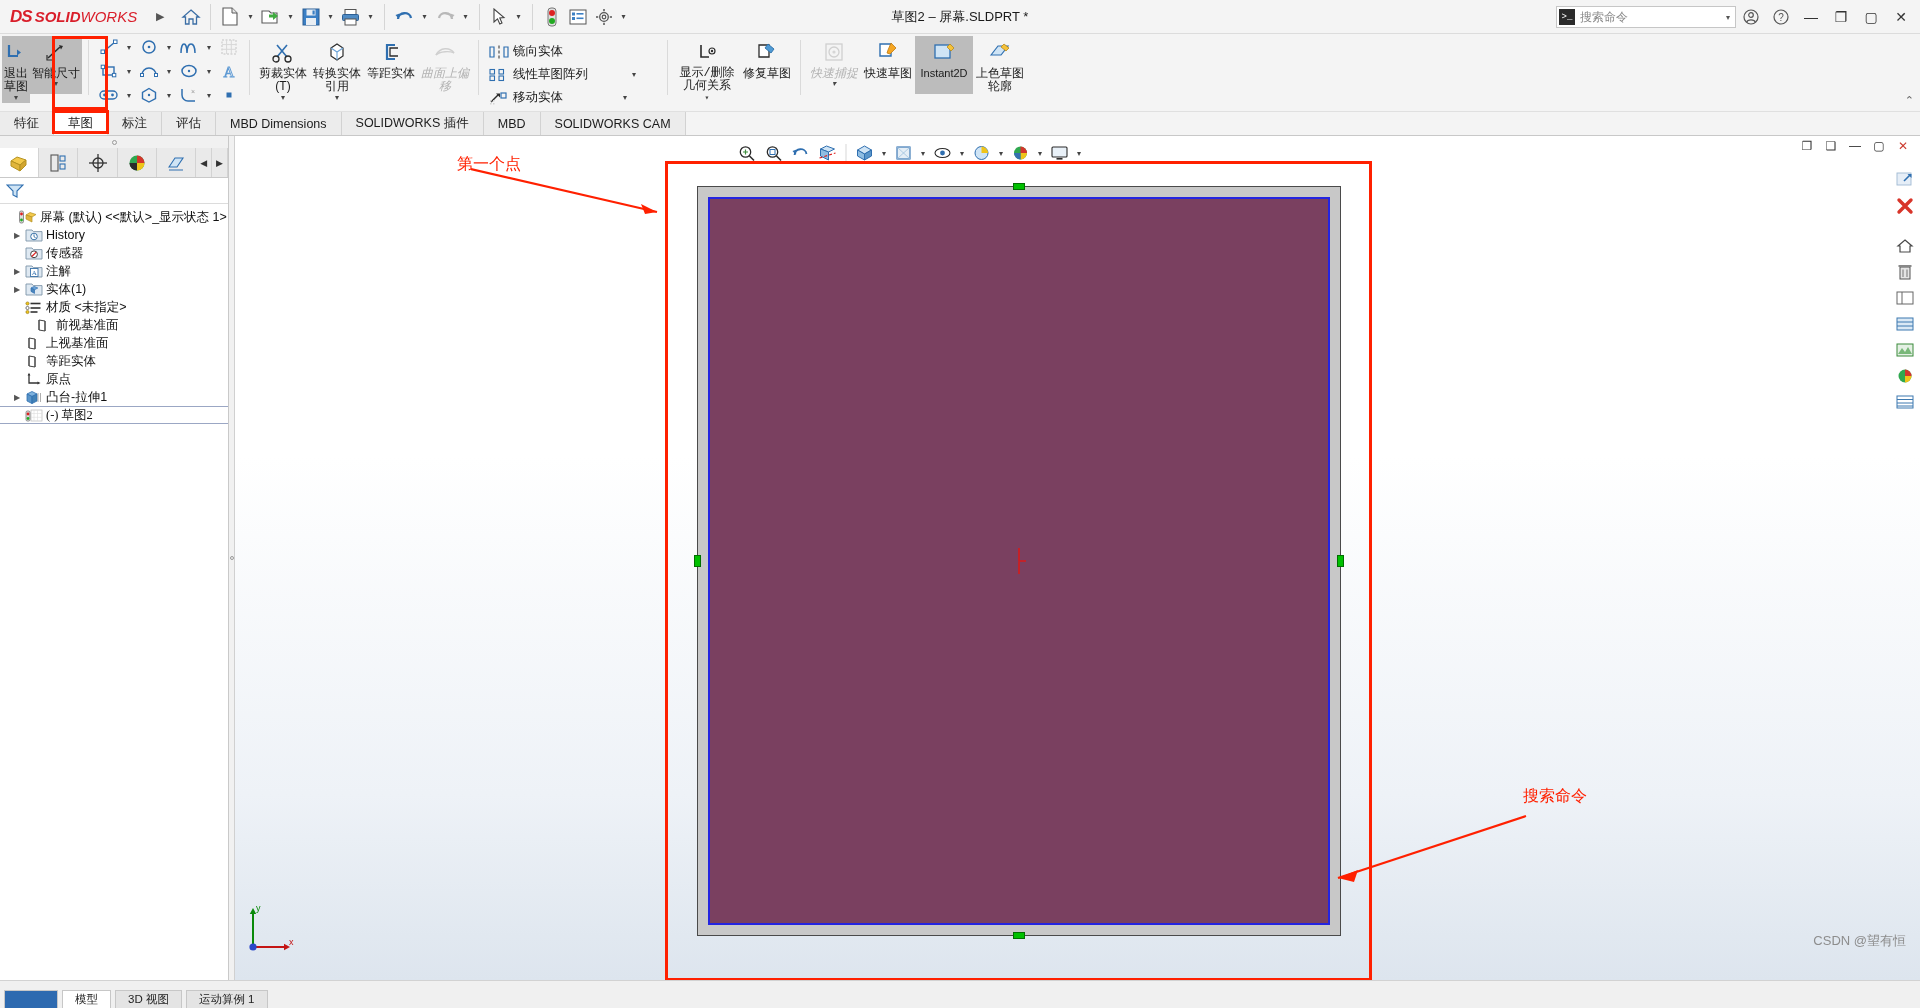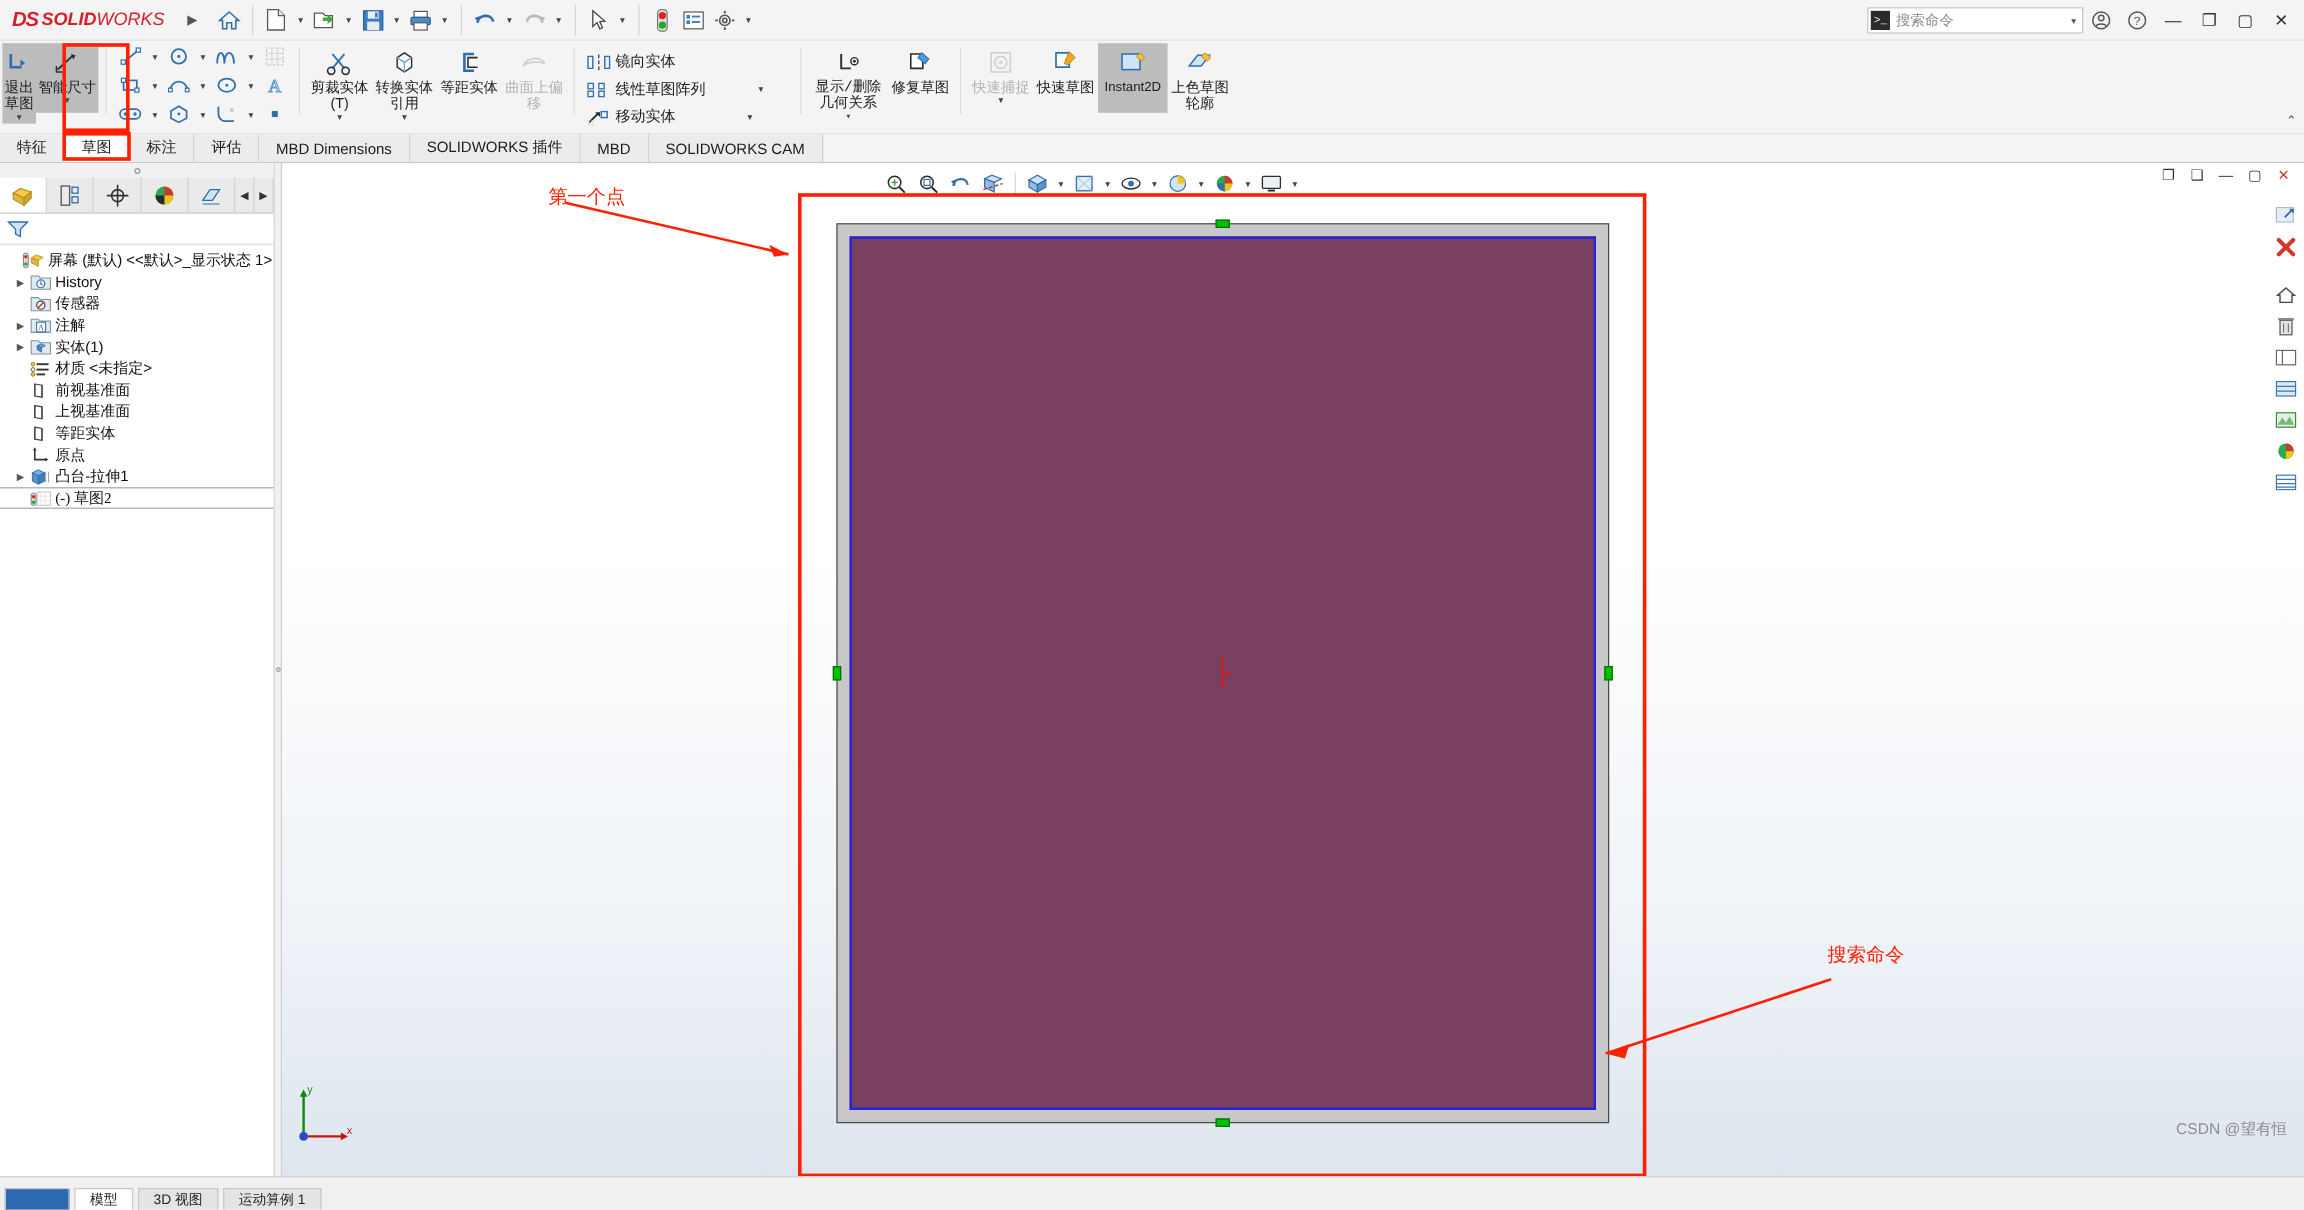--- a/index.html
+++ b/index.html
@@ -57,21 +57,21 @@
   .rgroup{ display:flex; align-items:flex-start; padding:2px 2px 0 2px; }
   .rsep{ width:1px; background:#dadada; margin:6px 4px 16px 4px; }
 
   .bigbtn{
     width:54px; min-height:58px; display:flex; flex-direction:column; align-items:center;
     padding-top:4px; text-align:center; line-height:1.12; font-size:12px; color:#1b1b1b;
   }
   .bigbtn .ic{ height:26px; display:flex; align-items:center; justify-content:center; }
   .bigbtn .lbl{ padding:1px 1px 0; }
   .bigbtn.active{ background:#bcbcbc; }
-  .bigbtn.disabled{ color:#b3b3b3; }
+  .bigbtn.disabled{ color:#b3b3b3;font-style:italic; }
   .bigbtn.wide{ width:66px;font-family:Liberation Mono, monospace; }
   .dd-row{ width:100%; text-align:center; font-size:8px; color:#444; }
 
   .smallcol{ display:flex; flex-direction:column; justify-content:flex-start; padding-top:1px;}
   .srow{ display:flex; align-items:center; height:24px; }
   .sbtn{ width:28px; height:23px; display:flex;align-items:center;justify-content:center;}
   .scaret2{ width:12px; text-align:center; font-size:8px; color:#444; }
 
   .txtitem{
     display:flex; align-items:center; height:23px; font-size:12.5px; color:#1b1b1b;
@@ -268,20 +268,21 @@
           <g stroke="#555" stroke-width="1.5">
             <line x1="9" y1="1" x2="9" y2="3.2"></line>
             <line x1="9" y1="14.8" x2="9" y2="17"></line>
             <line x1="1" y1="9" x2="3.2" y2="9"></line>
             <line x1="14.8" y1="9" x2="17" y2="9"></line>
           </g>
         </svg>
     </div>
     <span class="tb-caret">▾</span>
 
+    <div class="titlebar-title">草图2 – 屏幕.SLDPRT *</div>
 
     <div class="tb-right">
       <div class="searchbox">
         <span class="sicon">&gt;_</span>
         <span>搜索命令</span>
         <span class="scaret">▾</span>
       </div>
       <div class="winbtn">
         <svg width="16" height="16" viewBox="0 0 16 16">
             <circle cx="8" cy="8" r="7" fill="none" stroke="#555" stroke-width="1.2"></circle>
@@ -739,21 +740,21 @@
               <circle cx="2.5" cy="8" r="1.6" fill="#fff" stroke="#555" stroke-width="0.8"></circle>
               <circle cx="2.5" cy="12" r="1.6" fill="#f0c419" stroke="#8a7012" stroke-width="0.6"></circle>
               <rect x="5.5" y="2.7" width="10" height="1.6" fill="#333"></rect>
               <rect x="5.5" y="7.2" width="10" height="1.6" fill="#333"></rect>
               <rect x="5.5" y="11.2" width="7" height="1.6" fill="#333"></rect>
             </svg>
         </span>
         <span class="tlabel">材质 &lt;未指定&gt;</span>
       </div>
 
-      <div class="tnode" style="padding-left:10px;">
+      <div class="tnode" style="padding-left:20px;">
         <span class="tarrow"></span>
         <span class="ticon">
           <svg width="16" height="15" viewBox="0 0 16 15">
               <path d="M3 2 L9 3 L9 13 L3 12 Z" fill="none" stroke="#444" stroke-width="1"></path>
               <path d="M3 2 L3 12 M9 3 L9 13" stroke="#444" stroke-width="1"></path>
             </svg>
         </span>
         <span class="tlabel">前视基准面</span>
       </div>
 

